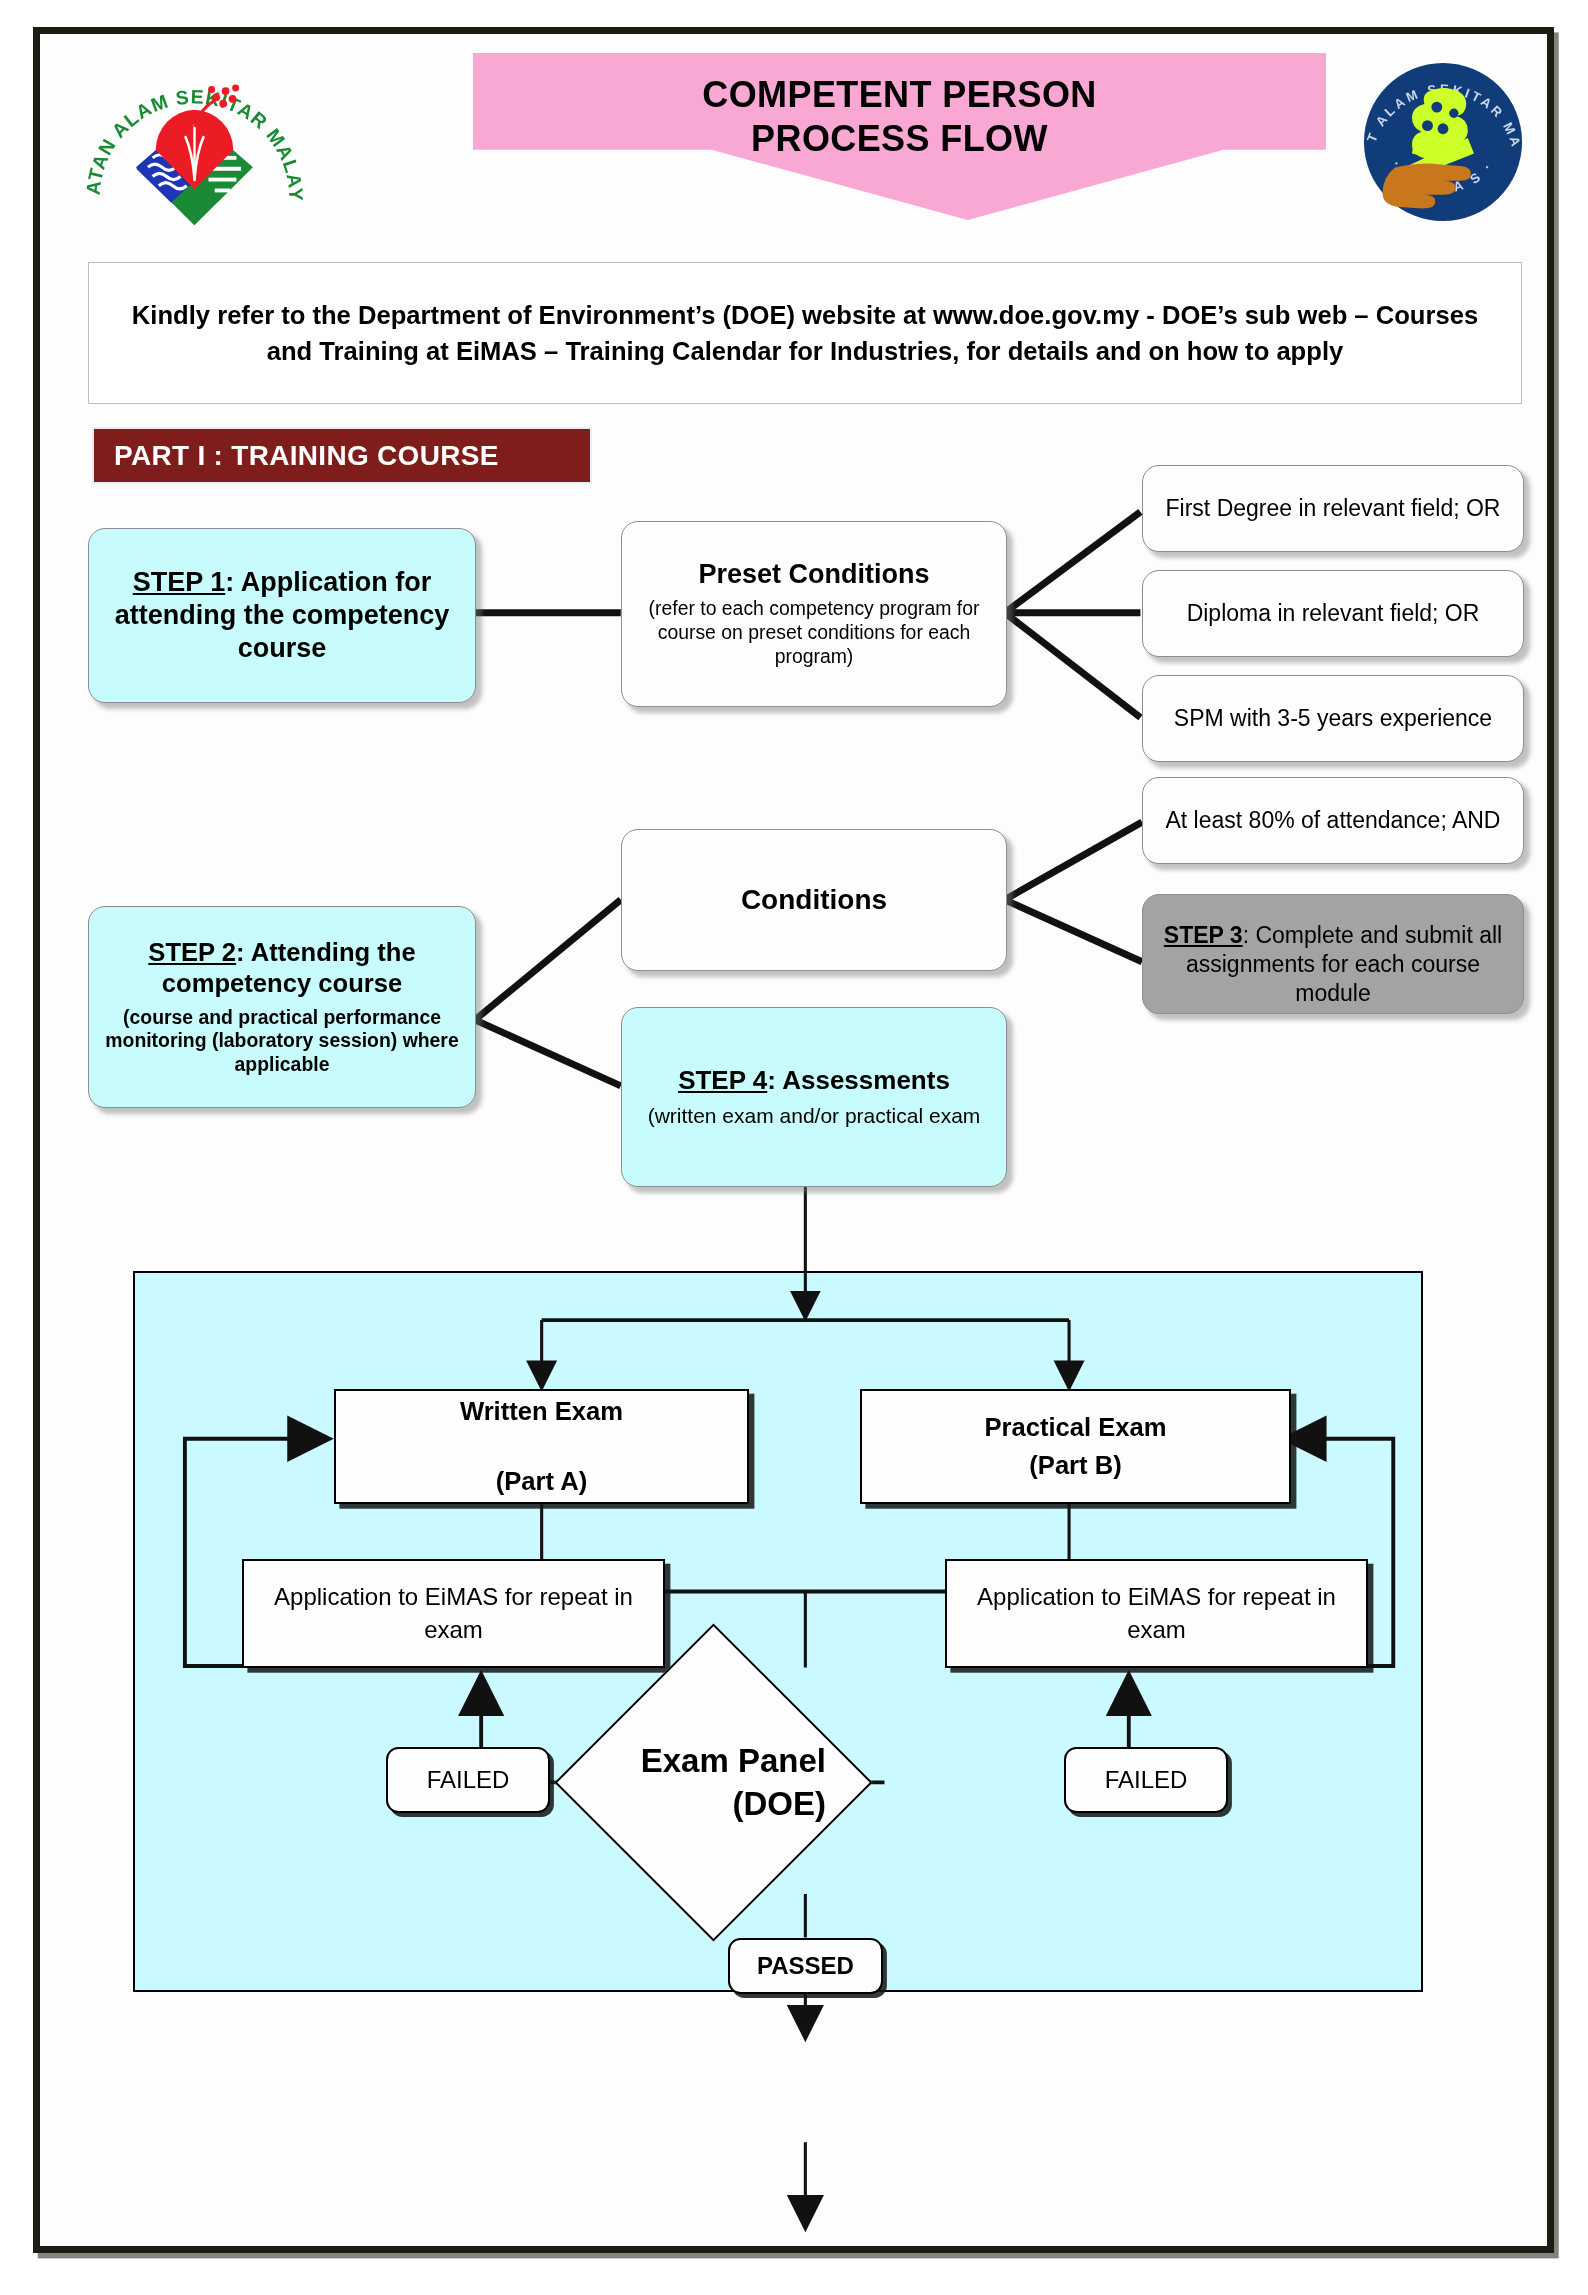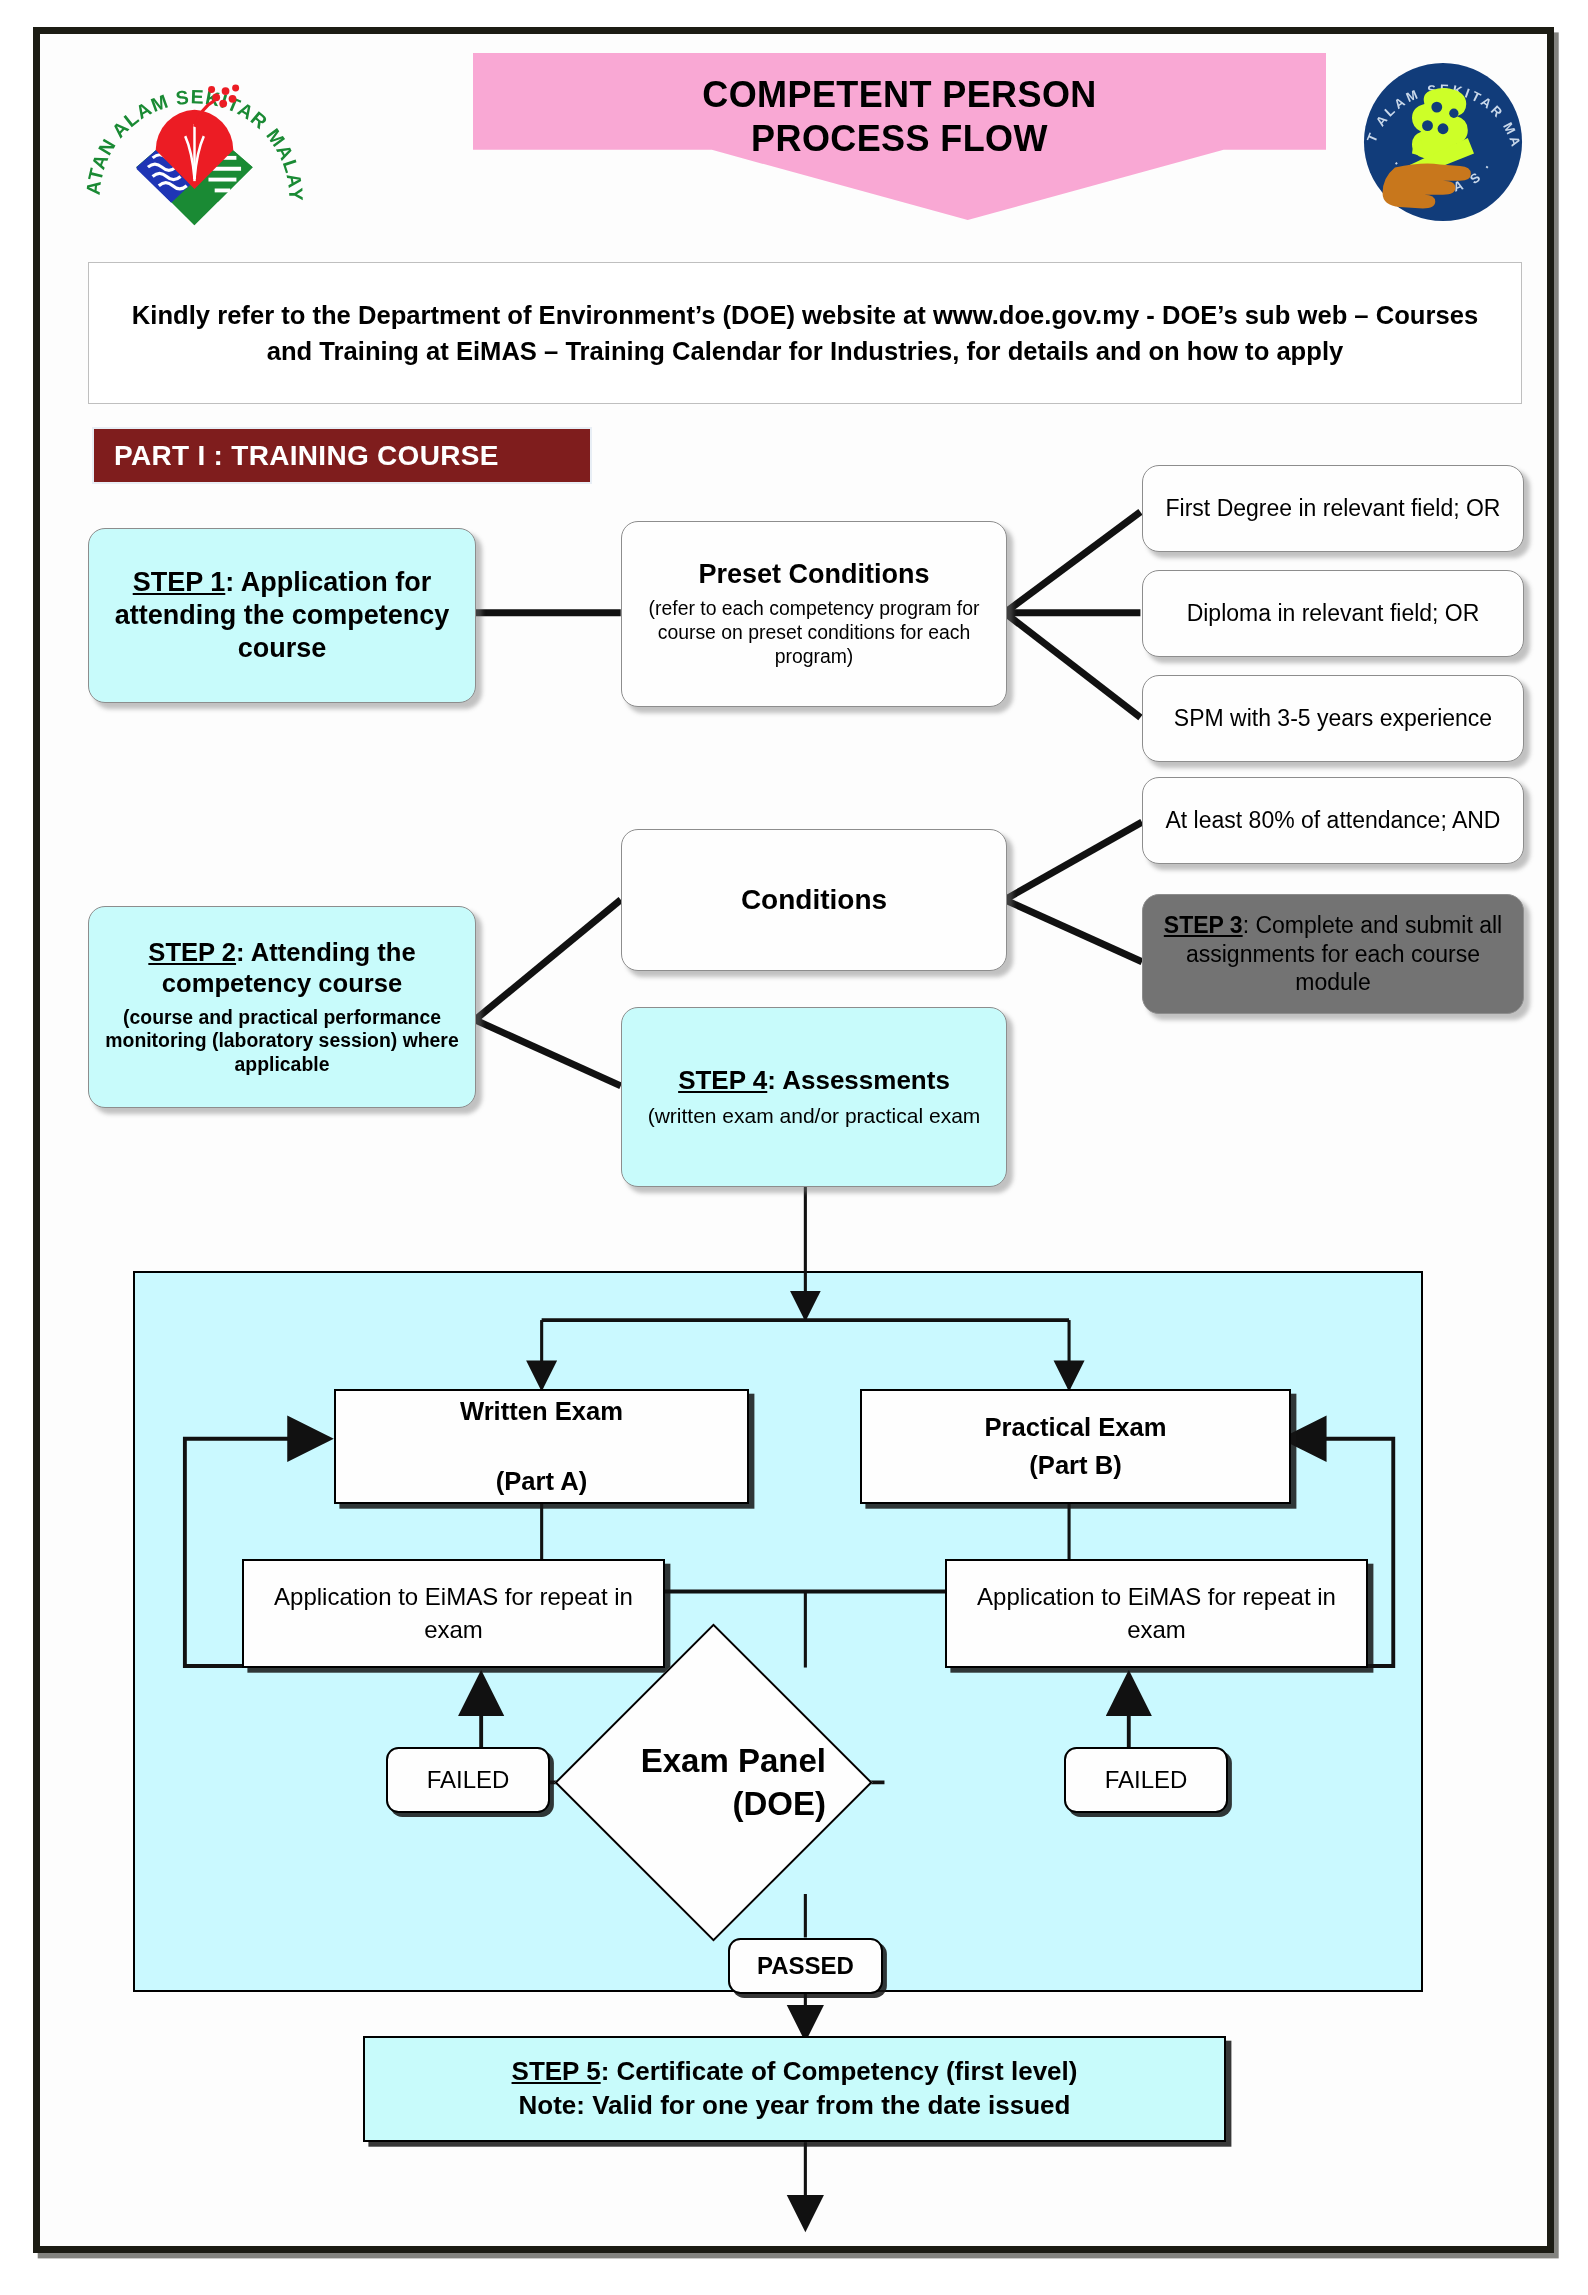--- a/index.html
+++ b/index.html
@@ -74,21 +74,21 @@
     text-align:center;
     color:#000;
     padding:4.7px 9.3px;
   }
   .rounded{
     border-radius:17px;
     border:1.2px solid #8d8d8d;
     box-shadow:5.4px 5.4px 4.7px rgba(120,120,120,.45);
   }
   .cyan{background:#c8fbfb;}
-  .cyan-lite{background:#737373;}
+  .cyan-lite{background:#a3a3a3;justify-content:flex-end;}
   .white{background:#fefefe;}
   .sq{
     border:2.3px solid #000;
     box-shadow:5.4px 4.7px 0 rgba(20,20,20,.85);
   }
   .ttl{font-weight:bold;}
   .u{text-decoration:underline;}
   
   #exam-panel{
     position:absolute;
@@ -363,21 +363,15 @@
     <div class="dlabel">
       <span>Exam Panel</span>
       <span>(DOE)</span>
     </div>
   </div>
 
   <div class="node white ttl" style="left:728px;top:1938px;width:155px;height:56px;font-size:24px;border:2.3px solid #000;border-radius:12.4px;box-shadow:3.9px 3.9px 0 rgba(20,20,20,.85);">
     <div>PASSED</div>
   </div>
 
-  <div class="node sq cyan" style="left:363px;top:2036px;width:863px;height:106px;">
-    <div style="font-size:26px;line-height:1.3;">
-      <span class="ttl u">STEP 5</span><span class="ttl">: Certificate of Competency (first level)</span>
-    </div>
-    <div class="ttl" style="font-size:26px;line-height:1.3;">Note: Valid for one year from the date issued</div>
-  </div>
 
 </div>
 
 
 </body></html>

